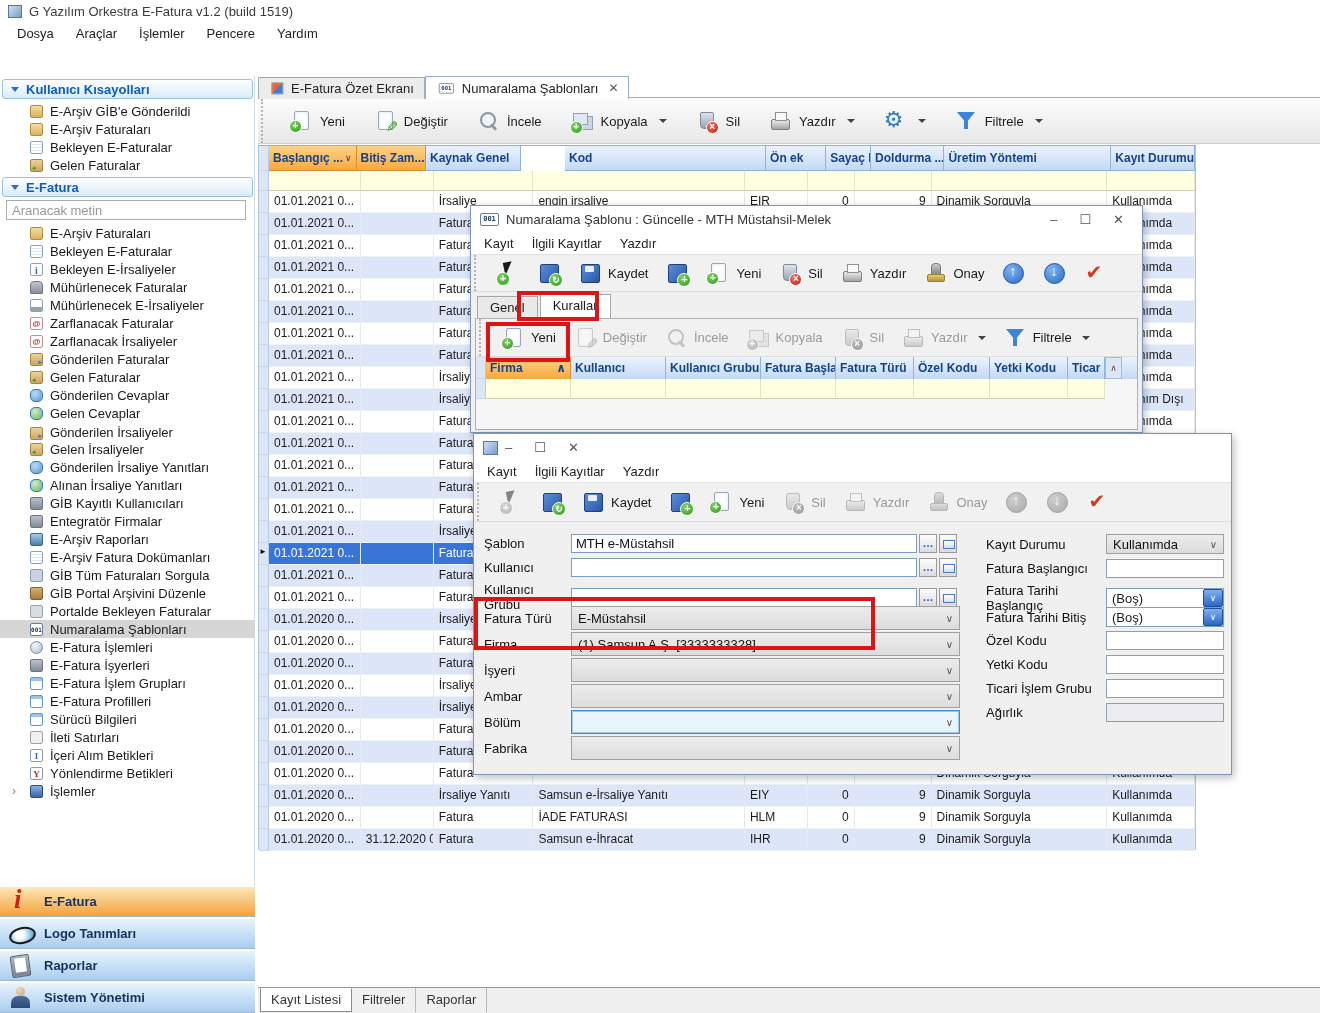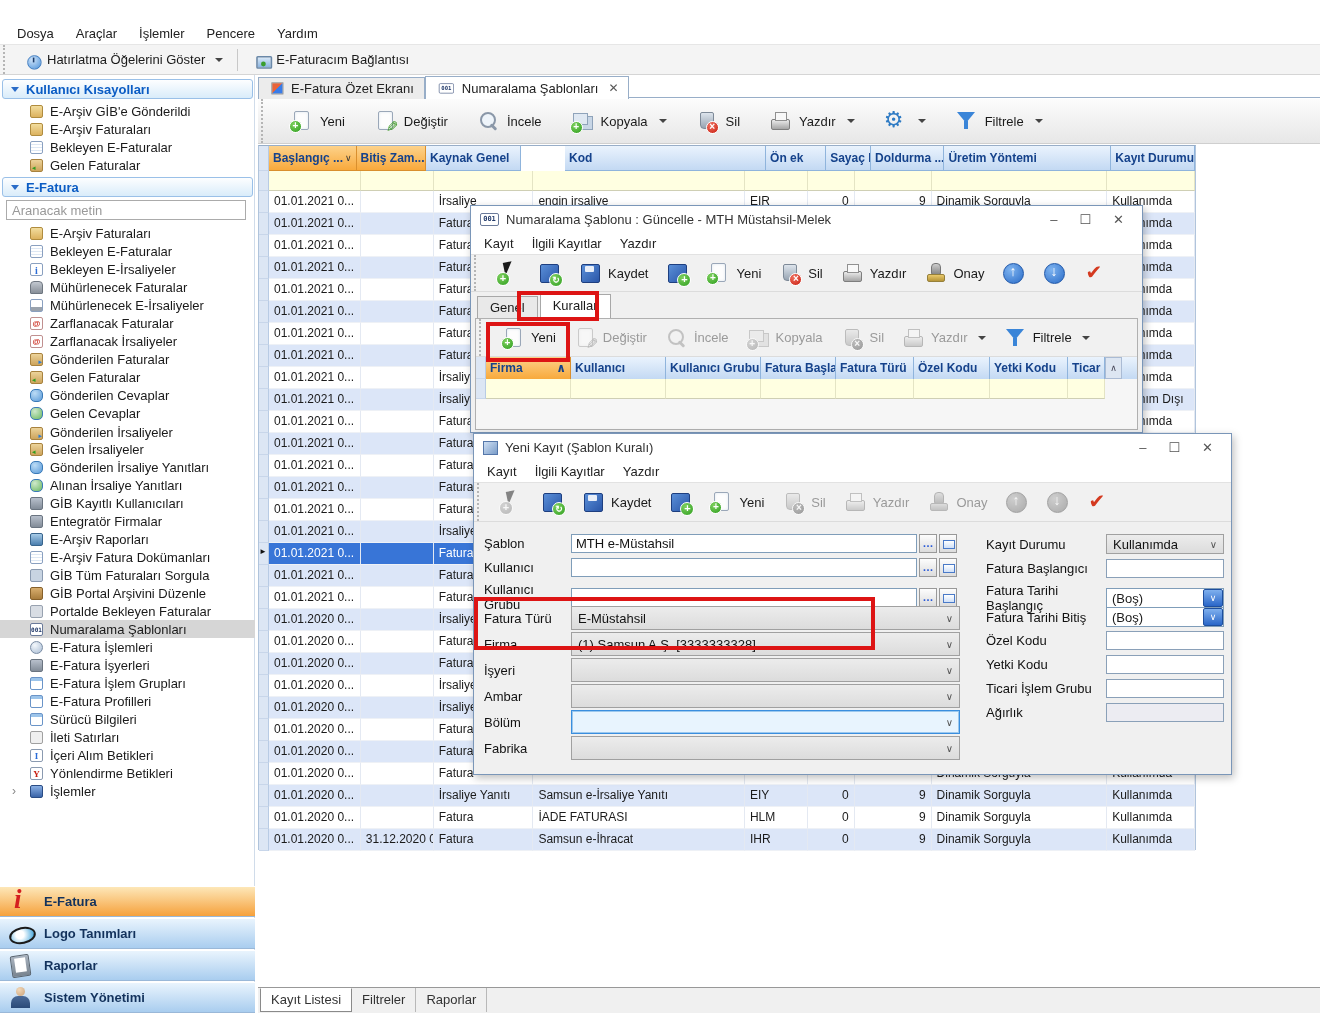--- a/index.html
+++ b/index.html
@@ -182,42 +182,33 @@
   .tinput{height:19px;border:1px solid #8aa0b8;background:#fff;font-size:13px;padding:0 4px;}
   .tinput.dis{background:#ececf2;}
 
   .annotation{position:absolute;border:4px solid #dd1414;z-index:60;pointer-events:none;}
 </style>
 </head>
 <body>
 
 <div id="stage">
 
+  <div id="titlebar">
+    <span class="appico"></span>
+    <span class="ttl">G Yazılım Orkestra E-Fatura v1.2 (build 1519)</span>
+  </div>
 
   <div id="menubar">
       <span class="menu-item">Dosya</span>
       <span class="menu-item">Araçlar</span>
       <span class="menu-item">İşlemler</span>
       <span class="menu-item">Pencere</span>
       <span class="menu-item">Yardım</span>
     </div>
 
-  <div id="topbar">
-    <div class="grip"></div>
-    <div class="tb-item">
-      <span class="ico sm" data-ic="clock"></span>
-      <span>Hatırlatma Öğelerini Göster</span>
-      <span class="caret"></span>
-    </div>
-    <div class="vsep"></div>
-    <div class="tb-item">
-      <span class="ico sm" data-ic="connect"></span>
-      <span>E-Faturacım Bağlantısı</span>
-    </div>
-  </div>
 
   <div id="sidebar">
     <div class="sec-hdr" style="top:4px">
       <span class="sec-caret"></span>
       <span>Kullanıcı Kısayolları</span>
     </div>
     <div class="sc-items" id="shortcut-items" style="top:27px">
         <div class="trow">
           <span class="tico" data-tic="mail-sent"></span>
           <span class="lbl">E-Arşiv GİB'e Gönderildi</span>
@@ -986,21 +977,20 @@
           <div class="g-fcell" style="width: 76px;"></div>
           <div class="g-fcell" style="width: 78px;"></div>
           <div class="g-fcell" style="width: 37px;"></div>
         </div>
     </div>
   </div>
 
   <div class="dialog" id="dialog2" style="left:473px;top:433px;width:759px;height:342px;z-index:40">
     <div class="d-title">
       <span class="ico" data-ic="winico"></span>
-      <span class="dt">Yeni Kayıt (Şablon Kuralı)</span>
       <span class="d-ctl">
         <span>–</span>
         <span>☐</span>
         <span>✕</span>
       </span>
     </div>
     <div class="d-menu" id="d2-menu">
         <span class="menu-item">Kayıt</span>
         <span class="menu-item">İlgili Kayıtlar</span>
         <span class="menu-item">Yazdır</span>

